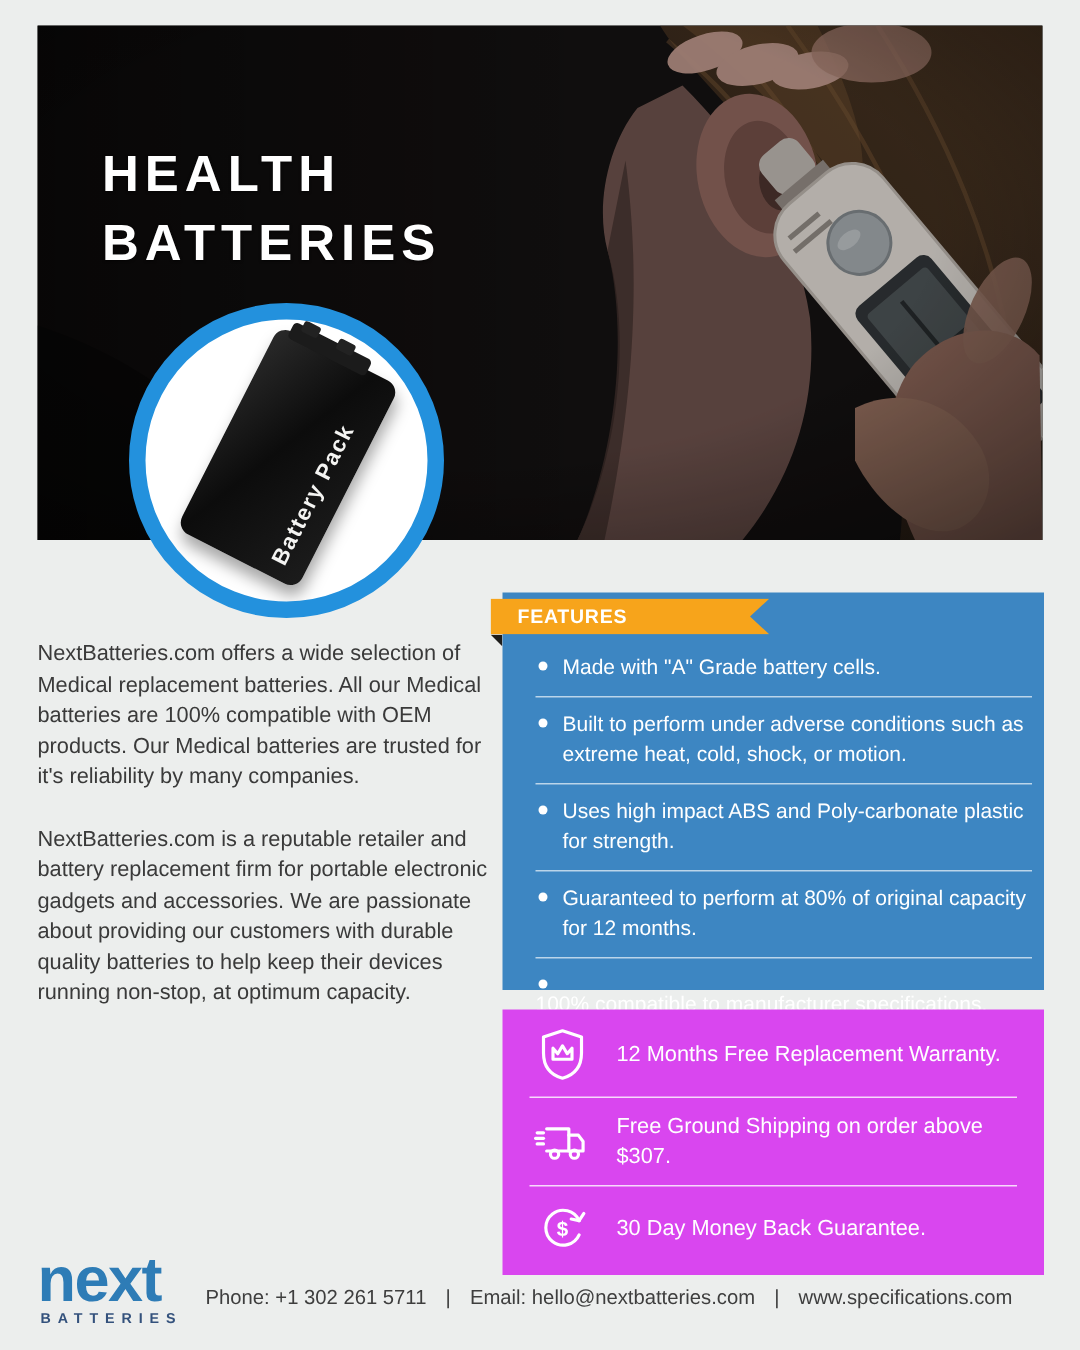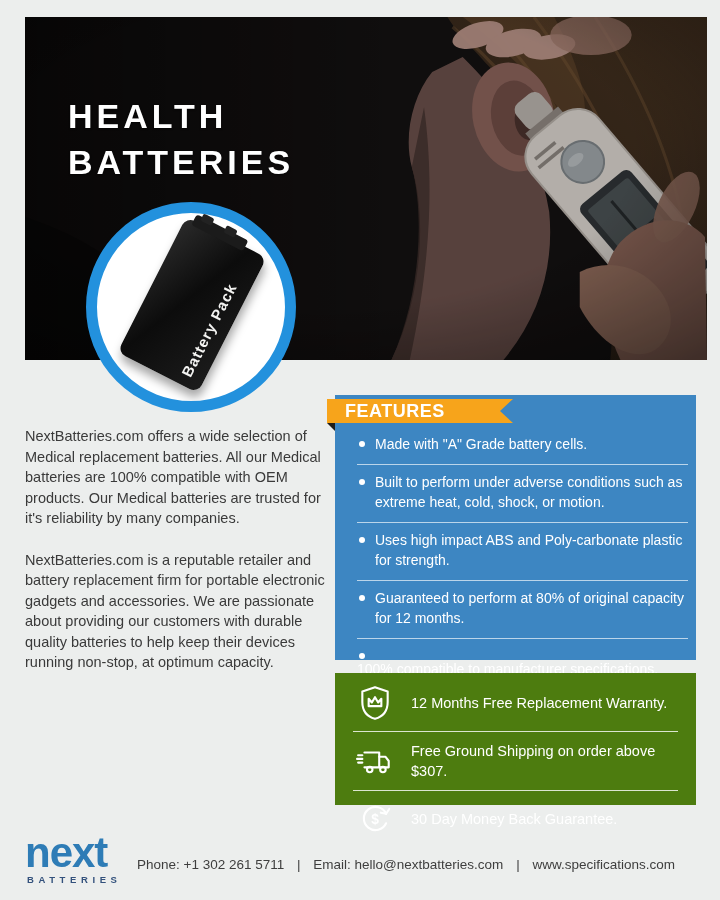--- a/index.html
+++ b/index.html
@@ -9,21 +9,21 @@
     background:#e4e6e5;
   }
   .page{
     position:relative;width:720px;height:900px;
     background:#eceeed;overflow:hidden;
   }
 
   
   .hero{
     position:absolute;left:25px;top:17px;width:670px;height:343px;
-    background:#131010;overflow:hidden;padding-left:12px;
+    background:#131010;overflow:hidden;
   }
   .hero svg{position:absolute;left:0;top:0;width:100%;height:100%;}
   .hero-title{
     position:absolute;left:43px;top:76px;
     color:#ffffff;font-weight:700;font-size:34px;line-height:46px;
     letter-spacing:4px;text-shadow:0 1px 2px rgba(0,0,0,.6);
   }
 
   
   .badge-circle{
@@ -61,21 +61,21 @@
 
   
   .features-panel{
     position:absolute;left:335px;top:395px;width:361px;height:265px;
     background:#3d86c2;box-sizing:border-box;
   }
   .features-ribbon{
     position:absolute;left:-8px;top:4px;width:186px;height:24px;
     background:#f7a41b;
     clip-path:polygon(0 0,100% 0,173px 50%,100% 100%,0 100%);
-    color:#ffffff;font-size:18px;font-weight:700;letter-spacing:.5px;
+    color:#ffffff;font-size:13px;font-weight:700;letter-spacing:.5px;
     line-height:24px;padding-left:18px;box-sizing:border-box;
   }
   .features-fold{
     position:absolute;left:-8px;top:28px;width:8px;height:8px;
     background:#1e1d1b;clip-path:polygon(0 0,100% 0,100% 100%);
   }
   .features-list{
     list-style:none;margin:32px 8px 0 22px;padding:0;
   }
   .features-list li{
@@ -85,22 +85,22 @@
   }
   .features-list li:last-child{border-bottom:none;flex-direction:column;}
   .bullet{
     flex:none;width:6px;height:6px;border-radius:50%;
     background:#ffffff;margin:7px 10px 0 2px;
   }
   .feature-text{color:#ffffff;font-size:14px;line-height:20.5px;}
 
   
   .guarantee-panel{
-    position:absolute;left:335px;top:673px;width:361px;height:132px;
-    background:#4d7c0f;box-sizing:border-box;padding:2px 18px;
+    position:absolute;left:335px;top:673px;width:361px;height:177px;
+    background:#d946ef;box-sizing:border-box;padding:2px 18px;
   }
   .guarantee-row{
     display:flex;align-items:center;
     padding:9px 0;
     border-bottom:1px solid rgba(255,255,255,.8);
   }
   .guarantee-row:last-child{border-bottom:none;}
   .g-icon{flex:none;width:38px;height:38px;margin:0 17px 0 3px;}
   .g-text{color:#ffffff;font-size:14.5px;line-height:20px;}
 

